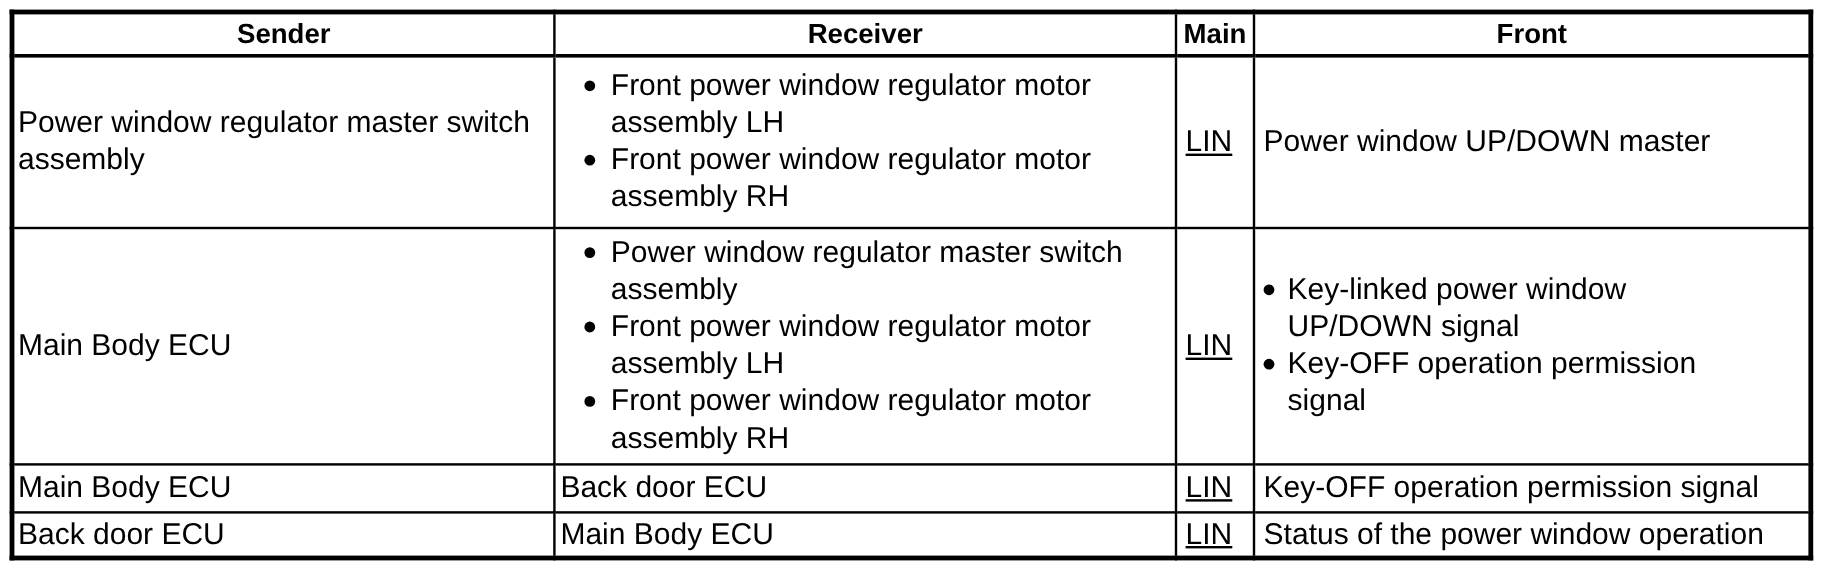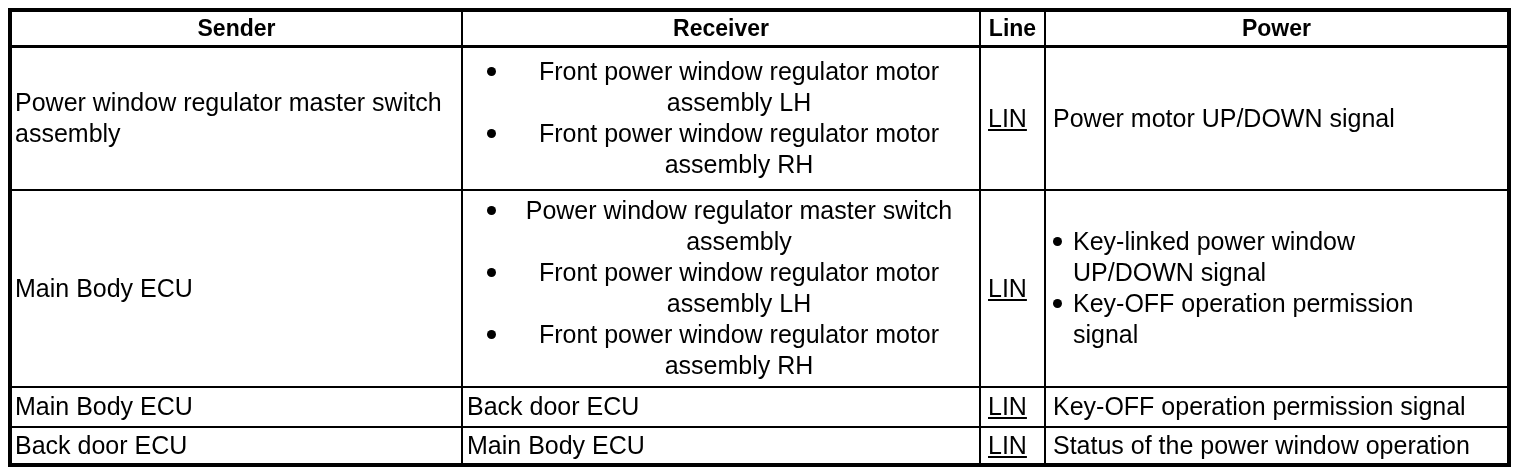--- a/index.html
+++ b/index.html
@@ -68,57 +68,57 @@
     flex: none;
     width: 9px;
     height: 9px;
     border-radius: 50%;
     background: #000000;
     margin-top: 11px;
   }
   td.receiver .bullet-dot { margin-right: 13px; }
   td.signal   .bullet-dot { margin-right: 11px; }
 
-  td.receiver .bullet-text { display: block; width: 460px; text-align: center; }
+  td.receiver .bullet-text { display: block; width: 460px; }
   td.signal   .bullet-text { display: block; width: 370px; }
 </style>
 </head>
 <body>
 
 <div class="page">
   <table class="comm-table">
     <colgroup>
       <col class="c-sender">
       <col class="c-receiver">
       <col class="c-line">
       <col class="c-signal">
     </colgroup>
     <thead>
       <tr>
         <th>Sender</th>
         <th>Receiver</th>
-        <th>Line</th>
-        <th>Power</th>
+        <th>Main</th>
+        <th>Front</th>
       </tr>
     </thead>
     <tbody>
       <tr class="r1">
         <td class="sender">Power window regulator master switch assembly</td>
         <td class="receiver bullets">
           <div class="bullet-item">
             <span class="bullet-dot"></span>
             <span class="bullet-text">Front power window regulator motor assembly LH</span>
           </div>
           <div class="bullet-item">
             <span class="bullet-dot"></span>
             <span class="bullet-text">Front power window regulator motor assembly RH</span>
           </div>
         </td>
         <td class="line">LIN</td>
-        <td class="signal">Power motor UP/DOWN signal</td>
+        <td class="signal">Power window UP/DOWN master</td>
       </tr>
 
       <tr class="r2">
         <td class="sender">Main Body ECU</td>
         <td class="receiver bullets">
           <div class="bullet-item">
             <span class="bullet-dot"></span>
             <span class="bullet-text">Power window regulator master switch assembly</span>
           </div>
           <div class="bullet-item">

